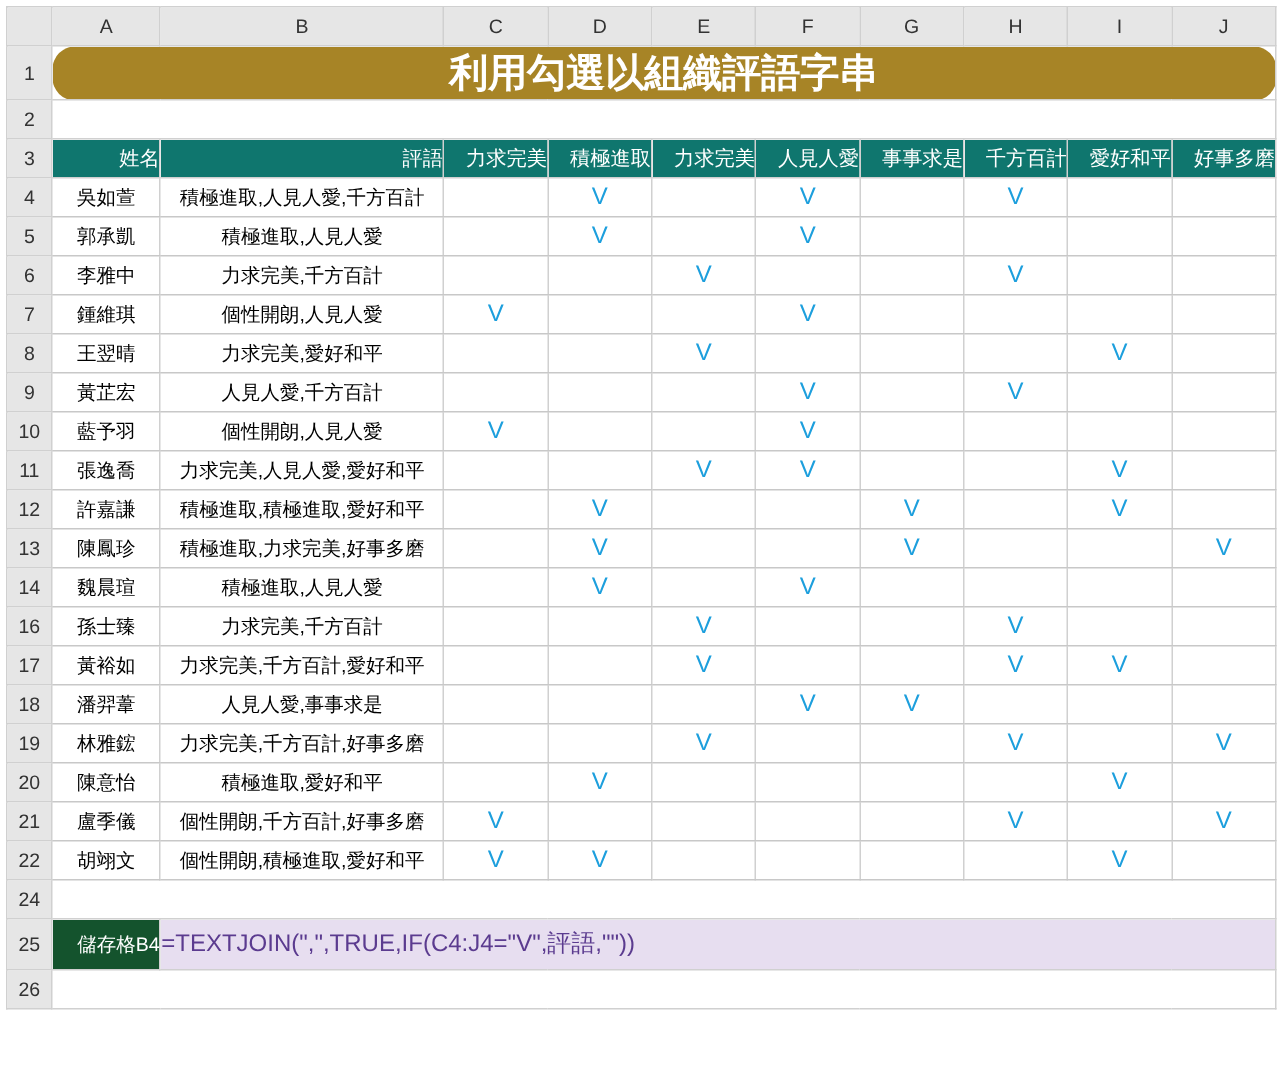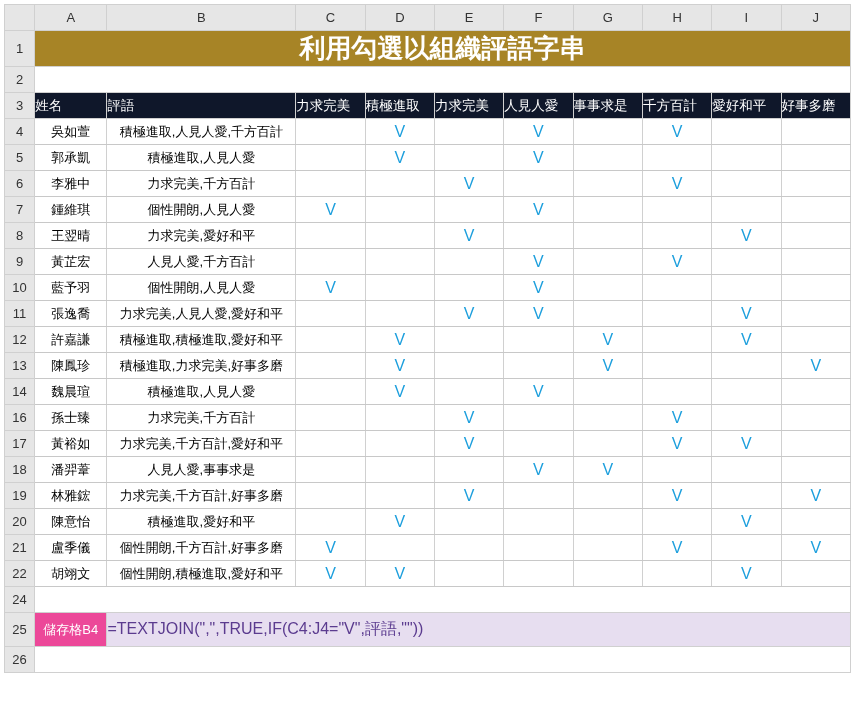--- a/index.html
+++ b/index.html
@@ -33,33 +33,33 @@
     border: 1px solid #aaa;
   }
   .corner {
     background: #e6e6e6;
     border: 1px solid #aaa;
     width: 30px;
   }
   .c-A { width: 72px; }
   .c-B { width: 188px; }
   .c-C, .c-D, .c-E, .c-F, .c-G, .c-H, .c-I, .c-J { width: 69px; }
-  .row-1 td.cell { height: 28px; }
+  .row-1 td.cell { height: 28px; border-radius: 15px; }
   .title-cell {
     background: #a78426;
     color: #fff;
     font-size: 26px;
     font-weight: bold;
     text-align: center;
     vertical-align: middle;
   }
   .header-cell {
-    background: #0f172a;
+    background: #0f766e;
     color: #fff;
-    text-align: left;
+    text-align: right;
     vertical-align: middle;
     font-size: 13.5px;
     padding: 2px 2px;
   }
   .name-cell {
     text-align: center;
     vertical-align: middle;
     border-bottom: 1px solid #bbb;
   }
   .comment-cell {
@@ -73,23 +73,23 @@
     vertical-align: middle;
     color: #1d9fdd;
     font-size: 16px;
     border-bottom: 1px solid #bbb;
   }
   .data-row td {
     border-top: none;
     border-bottom: 1px solid #c8c8c8;
   }
   .formula-label {
-    background: #ec4899;
+    background: #14532d;
     color: #fff;
-    text-align: center;
+    text-align: right;
     vertical-align: middle;
     font-size: 13px;
   }
   .formula-cell {
     background: #e7def0;
     color: #5b3b8f;
     font-size: 16px;
     text-align: left;
     padding-left: 6px;
     vertical-align: middle;

